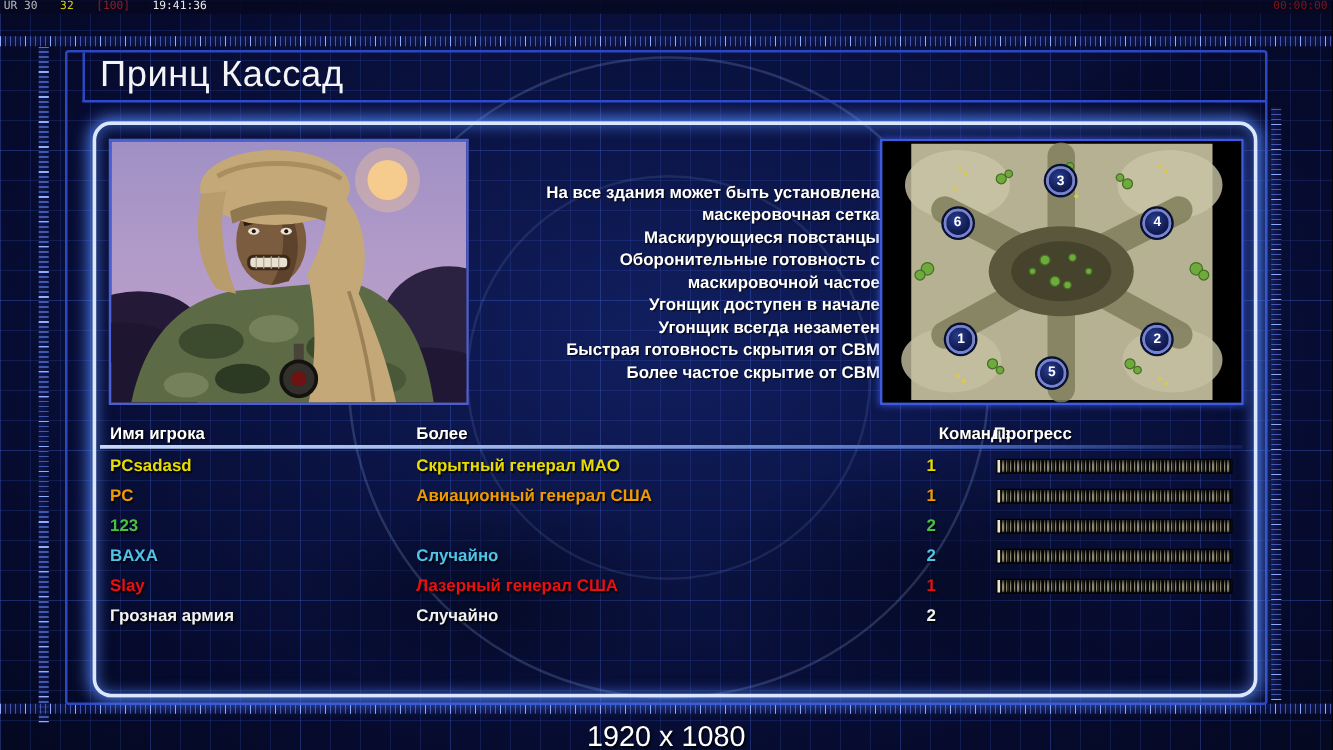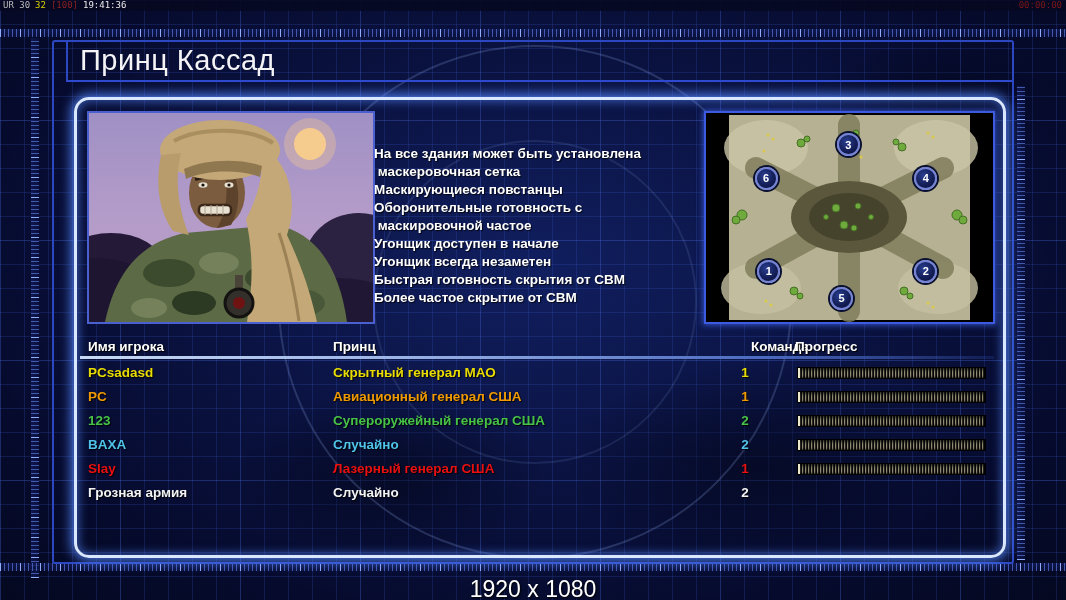--- a/index.html
+++ b/index.html
@@ -11,21 +11,21 @@
       linear-gradient(90deg, rgba(70,100,210,.20) 1px, transparent 1px) 0 0/120px 120px,
       linear-gradient(rgba(60,90,200,.22) 1px, transparent 1px) 0 0/24px 24px,
       linear-gradient(90deg, rgba(60,90,200,.22) 1px, transparent 1px) 0 0/24px 24px,
       radial-gradient(ellipse at 50% 45%, #111f60 0%, #0a1240 45%, #060b2e 75%, #040820 100%);
   }
   .blob{position:absolute;border-radius:50%;pointer-events:none;}
   .reticle{position:absolute;border-radius:50%;pointer-events:none;}
   
   #topbar{position:absolute;left:0;top:0;width:1066px;height:11px;background:rgba(6,9,34,.92);
     font-family:"DejaVu Sans Mono",monospace;font-size:9px;line-height:11px;}
-  #topbar .seg{position:relative;display:inline-block;margin-right:5px;}
+  #topbar .seg{position:relative;display:inline-block;margin-right:5px;margin-left:13px;}
   
   .ruler-h{position:absolute;height:8px;background:
       repeating-linear-gradient(90deg, rgba(150,178,255,.95) 0 1px, transparent 1px 20px),
       repeating-linear-gradient(90deg, rgba(95,125,230,.65) 0 1px, transparent 1px 4px),
       linear-gradient(rgba(18,28,90,.75), rgba(10,16,60,.75));}
   .ruler-v{position:absolute;width:8px;background:
       repeating-linear-gradient(0deg, rgba(150,178,255,.95) 0 1px, transparent 1px 20px),
       repeating-linear-gradient(0deg, rgba(95,125,230,.65) 0 1px, transparent 1px 4px),
       linear-gradient(90deg, rgba(18,28,90,.75), rgba(10,16,60,.75));}
   
@@ -35,21 +35,21 @@
       border-left:2px solid #2c47c2;border-bottom:2px solid #2e4ad0;}
   #title-text{position:absolute;left:12px;top:2px;font-size:29px;color:#f4f4f6;letter-spacing:.5px;}
   #main-panel{position:absolute;left:74px;top:97px;width:926px;height:455px;border-radius:15px;
       border:3px solid #d9e7ff;
       box-shadow:0 0 12px 3px rgba(85,135,255,.85), inset 0 0 10px 2px rgba(85,135,255,.55);}
   
   #portrait-box{position:absolute;left:87px;top:111px;width:284px;height:209px;
       border:2px solid #4a5fd0;background:#1a1030;}
   #portrait-box svg{display:block;width:100%;height:100%;}
   
-  #desc{position:absolute;left:374px;top:145px;width:300px;color:#fff;}
+  #desc{position:absolute;left:404px;top:145px;width:300px;color:#fff;text-align:right;}
   .desc-line{white-space:pre;font-size:13.5px;font-weight:bold;line-height:18px;
       text-shadow:1px 1px 1px rgba(0,0,0,.8);}
   
   #minimap-box{position:absolute;left:704px;top:111px;width:287px;height:209px;
       border:2px solid #3d5ae0;box-shadow:0 0 6px 1px rgba(70,110,255,.7);background:#000;}
   #minimap-box svg{display:block;width:100%;height:100%;}
   .spawn-marker{position:absolute;width:19px;height:19px;margin:-10px 0 0 -10px;border-radius:50%;
       background:radial-gradient(circle at 40% 35%, #2a3f92 0%, #141f58 55%, #080e34 100%);
       border:2px solid #7483d6;box-shadow:0 0 0 2px #0a1030;
       color:#fff;font-size:11px;font-weight:bold;display:flex;align-items:center;justify-content:center;}
@@ -235,40 +235,39 @@
       </div>
     <div class="spawn-marker" style="left: 46.7%; top: 88%;">
         <span>5</span>
       </div>
     <div class="spawn-marker" style="left: 20.4%; top: 30.5%;">
         <span>6</span>
       </div>
   </div>
 
   <div class="th" style="left:88px;top:339px;">Имя игрока</div>
-  <div class="th" style="left:333px;top:339px;">Принц</div>
+  <div class="th" style="left:333px;top:339px;">Более</div>
   <div class="th" style="left:711px;top:339px;margin-left:40px;">Команда</div>
   <div class="th" style="left:795px;top:339px;">Прогресс</div>
   <div id="header-rule"></div>
 
   <div class="prow" style="top: 361px; color: rgb(232, 220, 0);">
     <span class="c-name">PCsadasd</span>
     <span class="c-army">Скрытный генерал МАО</span>
     <span class="c-team">1</span>
     <span class="progress-bar"></span>
   </div>
   <div class="prow" style="top: 385px; color: rgb(239, 154, 0);">
     <span class="c-name">PC</span>
     <span class="c-army">Авиационный генерал США</span>
     <span class="c-team">1</span>
     <span class="progress-bar"></span>
   </div>
   <div class="prow" style="top: 409px; color: rgb(71, 194, 71);">
     <span class="c-name">123</span>
-    <span class="c-army">Супероружейный генерал США</span>
     <span class="c-team">2</span>
     <span class="progress-bar"></span>
   </div>
   <div class="prow" style="top: 433px; color: rgb(79, 195, 232);">
     <span class="c-name">BAXA</span>
     <span class="c-army">Случайно</span>
     <span class="c-team">2</span>
     <span class="progress-bar"></span>
   </div>
   <div class="prow" style="top: 457px; color: rgb(232, 16, 16);">

